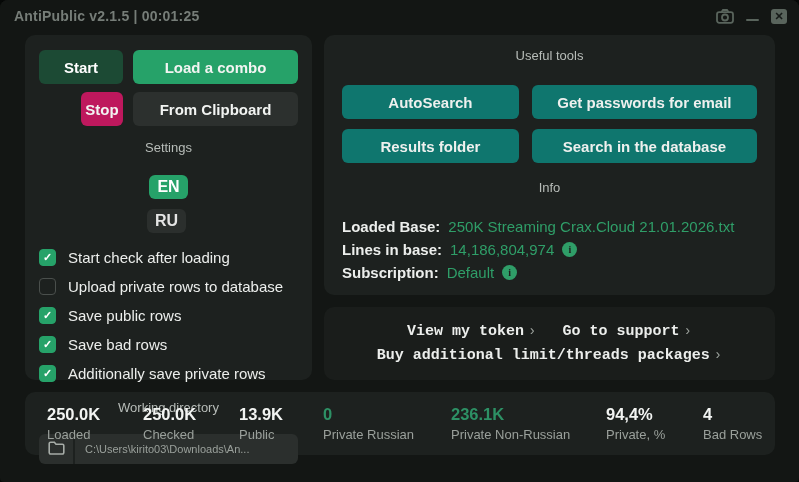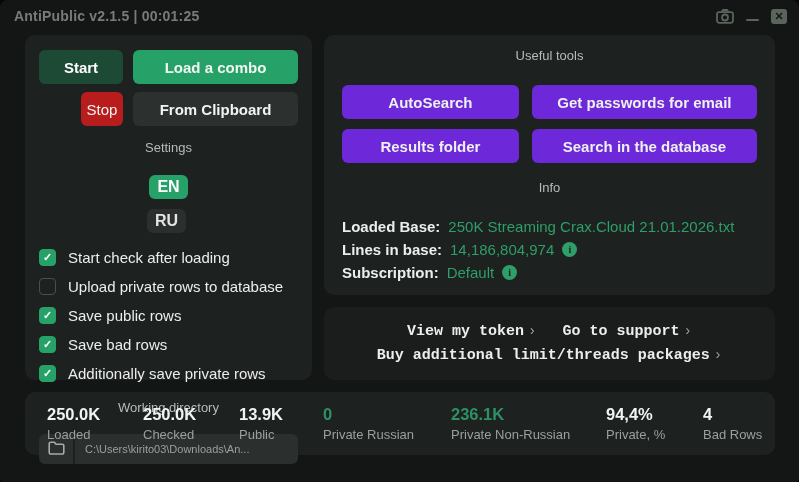--- a/index.html
+++ b/index.html
@@ -32,21 +32,21 @@
   .links-panel { flex:1; background:#1a1d1b; border-radius:10px; display:flex; flex-direction:column;
     align-items:center; justify-content:center; gap:7px; }
   
   .btn-grid { display:grid; grid-template-columns:84px 1fr; gap:8px 10px; }
   .btn {
     height:34px; border:none; border-radius:6px; font-family:inherit;
     font-size:15px; font-weight:600; color:#f2f4f2; cursor:pointer;
   }
   .btn-start { background:#1c4a34; color:#ffffff; font-weight:600; }
   .btn-load  { background:#26a269; font-weight:700; }
-  .btn-stop  { background:#b91c1c; font-weight:400;margin-left:42px; }
+  .btn-stop  { background:#be185d; font-weight:700;margin-left:42px; }
   .btn-clip  { background:#2c302e; }
   
   .sec-head { display:flex; align-items:center; gap:10px;flex-direction:column; }
   .sec-label { color:#b7bcb8; font-size:13px; flex:none; }
   .sec-line { flex:1; height:1px; background:#353936; }
   .settings-head { margin-top:14px; }
   .lang-pill { font-size:16px; font-weight:700; padding:3px 8px; border-radius:6px; flex:none; cursor:pointer; }
   .lang-en { background:#26a269; color:#ffffff; }
   .lang-ru { background:#2b2f2d; color:#e5e5e5; margin-left:-4px; }
   
@@ -62,21 +62,21 @@
   .check-label { color:#eceeec; font-size:15px; }
   
   .workdir-head { margin-top:12px; }
   .workdir-row { margin-top:9px; display:flex; height:30px; border-radius:6px; overflow:hidden; }
   .folder-btn { width:36px; background:#2b2f2d; border:none; display:flex; align-items:center;
     justify-content:center; cursor:pointer; border-right:2px solid #1d211f; }
   .path-field { flex:1; background:#2b2f2d; color:#9aa09b; font-size:11px; display:flex;
     align-items:center; padding:8px 10px; white-space:nowrap; overflow:hidden; }
   
   .tools-grid { display:grid; grid-template-columns:44fr 56fr; gap:10px 13px; margin-top:12px; }
-  .tool-btn { background:#6d28d9; color:#eef0ee; font-weight:600; font-size:15px; }
+  .tool-btn { background:#0f766e; color:#eef0ee; font-weight:600; font-size:15px; }
   .info-head { margin-top:17px; }
   .info-rows { margin-top:10px; }
   .info-row { display:flex; align-items:center; gap:8px; height:23px; }
   .info-label { color:#eceeec; font-size:15px; font-weight:700; }
   .info-value { color:#2f9e68; font-size:15px; }
   .info-icon {
     width:15px; height:15px; border-radius:50%; background:#2f9e68; color:#1d211f;
     font-size:10px; font-weight:700; display:flex; align-items:center; justify-content:center;
     font-family:"Liberation Serif", serif;
   }

